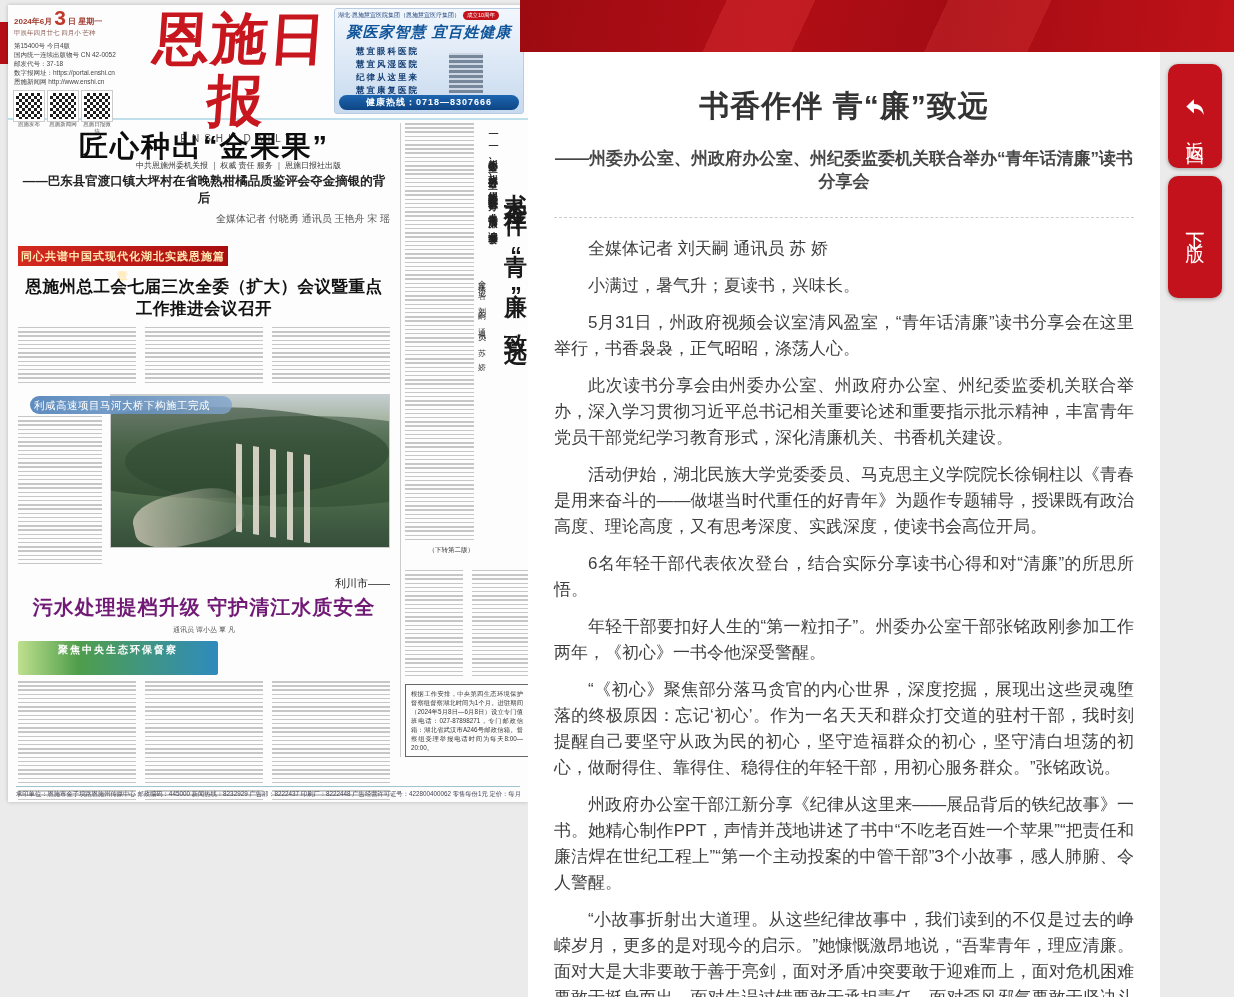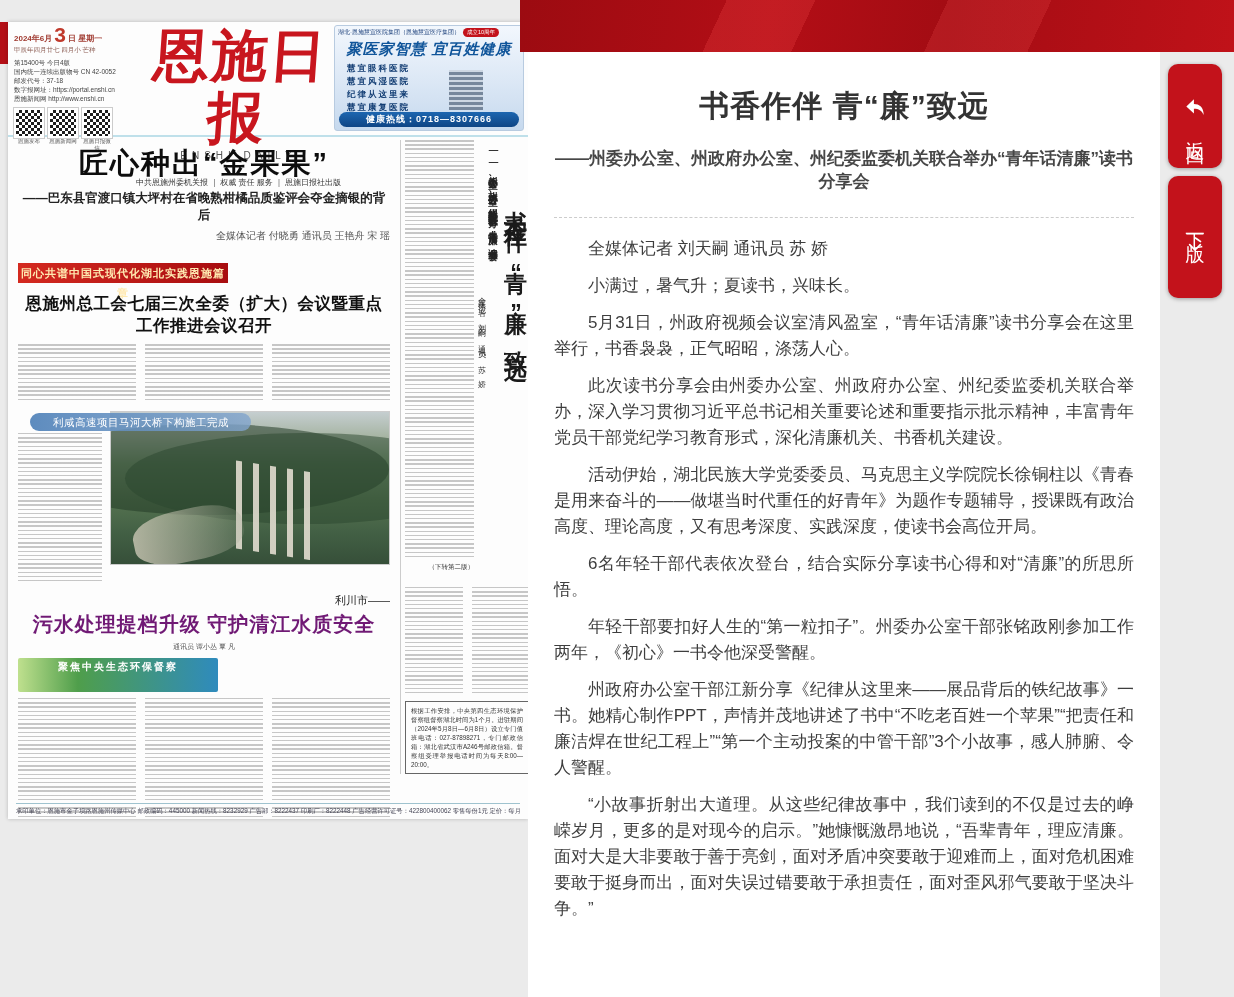--- a/index.html
+++ b/index.html
@@ -6,21 +6,21 @@
   body{
     width:1234px;height:997px;position:relative;overflow:hidden;
     background:#ebebeb;
     font-family:"Liberation Sans",sans-serif;
     -webkit-font-smoothing:antialiased;
   }
   
   .left-strip{position:absolute;left:0;top:22px;width:8px;height:42px;background:#b40f16;}
 
   
-  .paper{position:absolute;left:8px;top:22px;width:520px;height:797px;background:#fdfdfd;
+  .paper{position:absolute;left:8px;top:5px;width:520px;height:797px;background:#fdfdfd;
          box-shadow:0 0 4px rgba(0,0,0,.22);overflow:hidden;}
   .masthead{position:absolute;left:0;top:0;width:100%;height:113px;border-bottom:2px solid #bfe0ea;}
   .mh-left{position:absolute;left:6px;top:4px;width:118px;color:#333;}
   .dateline{color:#a03a30;font-size:8px;font-weight:700;display:flex;align-items:flex-end;gap:2px;}
   .dateline .big{font-size:21px;line-height:18px;color:#c0392b;font-weight:700;}
   .lunar{font-size:6.5px;color:#8a5a50;margin:2px 0 3px;}
   .mh-small{font-size:6.5px;line-height:9px;color:#444;}
   .qr-row{display:flex;gap:4px;margin-top:5px;}
   .qr{width:26px;height:26px;background:repeating-conic-gradient(#1d1d1d 0 25%,#fff 0 50%);
       background-size:6px 6px;border:2px solid #fff;outline:1px solid #ccc;}
@@ -30,21 +30,21 @@
             color:#c8161e;letter-spacing:2px;transform:skewX(-4deg);}
   .np-title-en{font-size:10px;letter-spacing:5px;color:#555;margin-top:2px;}
   .np-org{font-size:8px;color:#333;margin-top:16px;white-space:nowrap;}
   .mh-ad{position:absolute;right:4px;top:3px;width:188px;height:104px;border-radius:3px;overflow:hidden;
          background:linear-gradient(180deg,#f2f7fd 0%,#dbe7f5 55%,#c6d9ee 100%);border:1px solid #b8cbe0;}
   .ad-top{font-size:6px;color:#1a3f7a;padding:2px 3px;display:flex;gap:3px;align-items:center;}
   .ad-badge{background:#c3121b;color:#fff;border-radius:6px;padding:0 4px;font-size:5.5px;line-height:9px;}
   .ad-slogan{font-size:15px;font-weight:700;color:#10559a;font-style:italic;text-align:center;
              letter-spacing:1px;margin-top:1px;}
   .ad-body{display:flex;margin-top:3px;}
-  .ad-list{width:86px;padding-left:12px;}
+  .ad-list{width:86px;padding-left:21px;}
   .ad-list div{font-size:8.5px;font-weight:700;color:#123d73;letter-spacing:2px;line-height:13px;
                font-family:"DejaVu Serif",serif;}
   .ad-bld{position:relative;flex:1;height:48px;}
   .bld1{position:absolute;right:40px;bottom:0;width:34px;height:40px;
         background:repeating-linear-gradient(0deg,#76879c 0 3px,#cdd7e3 3px 5px);}
   .bld2{position:absolute;right:4px;bottom:0;width:34px;height:48px;
         background:repeating-linear-gradient(0deg,#657citicism 0,#65768c 0 3px,#bac6d4 3px 5px);}
   .ad-hot{position:absolute;left:4px;right:4px;bottom:3px;height:15px;border-radius:8px;
           background:linear-gradient(180deg,#1d66b0,#0e4585);color:#fff;font-size:9px;font-weight:700;
           text-align:center;line-height:15px;letter-spacing:1px;}
@@ -68,21 +68,21 @@
          background:linear-gradient(180deg,#c5ced0 0%,#a7b5a4 16%,#74926f 34%,#557350 58%,#425f44 80%,#364f39 100%);}
   .ridge{position:absolute;width:130%;height:60%;border-radius:50%;background:rgba(34,58,38,.55);}
   .r1{left:-30%;top:8%;}
   .r2{right:-35%;top:14%;background:rgba(42,70,46,.5);}
   .piers{position:absolute;left:45%;top:36%;width:30%;height:58%;transform:skewY(9deg);
          background:repeating-linear-gradient(90deg,#ded9cc 0 6px,rgba(0,0,0,0) 6px 17px);opacity:.92;}
   .valley{position:absolute;left:8%;bottom:2%;width:40%;height:34%;transform:rotate(-12deg);
           background:linear-gradient(90deg,rgba(214,208,190,.75),rgba(150,160,140,.2));border-radius:40%;}
   .photo-cap{position:absolute;z-index:3;top:2px;left:12px;width:198px;height:18px;border-radius:9px;
              background:linear-gradient(90deg,rgba(80,130,185,.92),rgba(130,165,205,.8));
-             color:#fff;font-size:10.5px;line-height:18px;padding-left:23px;letter-spacing:.5px;}
+             color:#fff;font-size:10.5px;line-height:18px;padding-left:4px;letter-spacing:.5px;}
   .kicker{font-size:11px;color:#222;text-align:right;margin-top:12px;}
   .h-lc{font-size:20px;font-weight:700;color:#701a75;text-align:center;letter-spacing:1px;margin:3px 0 4px;}
   .lc-byline{font-size:7px;color:#555;text-align:center;margin-bottom:6px;}
   .green-banner{width:200px;height:34px;border-radius:2px;color:#fff;font-size:10px;font-weight:700;
                 text-align:center;line-height:17px;letter-spacing:2px;margin-bottom:6px;
                 background:linear-gradient(90deg,#bfe08e,#4f9e4b 30%,#2f8bbd);}
 
   
   .np-right{position:absolute;left:392px;top:118px;width:124px;border-left:1px solid #ccc;padding-left:4px;}
   .vrow{display:flex;height:447px;align-items:flex-start;}
@@ -245,20 +245,21 @@
     <div class="asub">——州委办公室、州政府办公室、州纪委监委机关联合举办“青年话清廉”读书分享会</div>
     <div class="adivider"></div>
     <div>
       <p class="apara">全媒体记者 刘天嗣 通讯员 苏 娇</p>
     <p class="apara">小满过，暑气升；夏读书，兴味长。</p>
         <p class="apara">5月31日，州政府视频会议室清风盈室，“青年话清廉”读书分享会在这里举行，书香袅袅，正气昭昭，涤荡人心。</p>
         <p class="apara">此次读书分享会由州委办公室、州政府办公室、州纪委监委机关联合举办，深入学习贯彻习近平总书记相关重要论述和重要指示批示精神，丰富青年党员干部党纪学习教育形式，深化清廉机关、书香机关建设。</p>
         <p class="apara">活动伊始，湖北民族大学党委委员、马克思主义学院院长徐铜柱以《青春是用来奋斗的——做堪当时代重任的好青年》为题作专题辅导，授课既有政治高度、理论高度，又有思考深度、实践深度，使读书会高位开局。</p>
         <p class="apara">6名年轻干部代表依次登台，结合实际分享读书心得和对“清廉”的所思所悟。</p>
         <p class="apara">年轻干部要扣好人生的“第一粒扣子”。州委办公室干部张铭政刚参加工作两年，《初心》一书令他深受警醒。</p>
+        <p class="apara">“《初心》聚焦部分落马贪官的内心世界，深度挖掘，展现出这些灵魂堕落的终极原因：忘记‘初心’。作为一名天天和群众打交道的驻村干部，我时刻提醒自己要坚守从政为民的初心，坚守造福群众的初心，坚守清白坦荡的初心，做耐得住、靠得住、稳得住的年轻干部，用初心服务群众。”张铭政说。</p>
         <p class="apara">州政府办公室干部江新分享《纪律从这里来——展品背后的铁纪故事》一书。她精心制作PPT，声情并茂地讲述了书中“不吃老百姓一个苹果”“把责任和廉洁焊在世纪工程上”“第一个主动投案的中管干部”3个小故事，感人肺腑、令人警醒。</p>
         <p class="apara">“小故事折射出大道理。从这些纪律故事中，我们读到的不仅是过去的峥嵘岁月，更多的是对现今的启示。”她慷慨激昂地说，“吾辈青年，理应清廉。面对大是大非要敢于善于亮剑，面对矛盾冲突要敢于迎难而上，面对危机困难要敢于挺身而出，面对失误过错要敢于承担责任，面对歪风邪气要敢于坚决斗争。”</p>
       </div>
   </div>
 </div>
 
 <div class="rail-btn btn-back">
   <span>
     <svg class="bicon" viewBox="0 0 24 24">
         <path d="M11 4 L4 10.5 L11 17 V12.8 C15.4 12.8 18.2 14.4 20 18.5 C20 11.2 16 8.4 11 8.4 Z" fill="#ffffff"></path>

